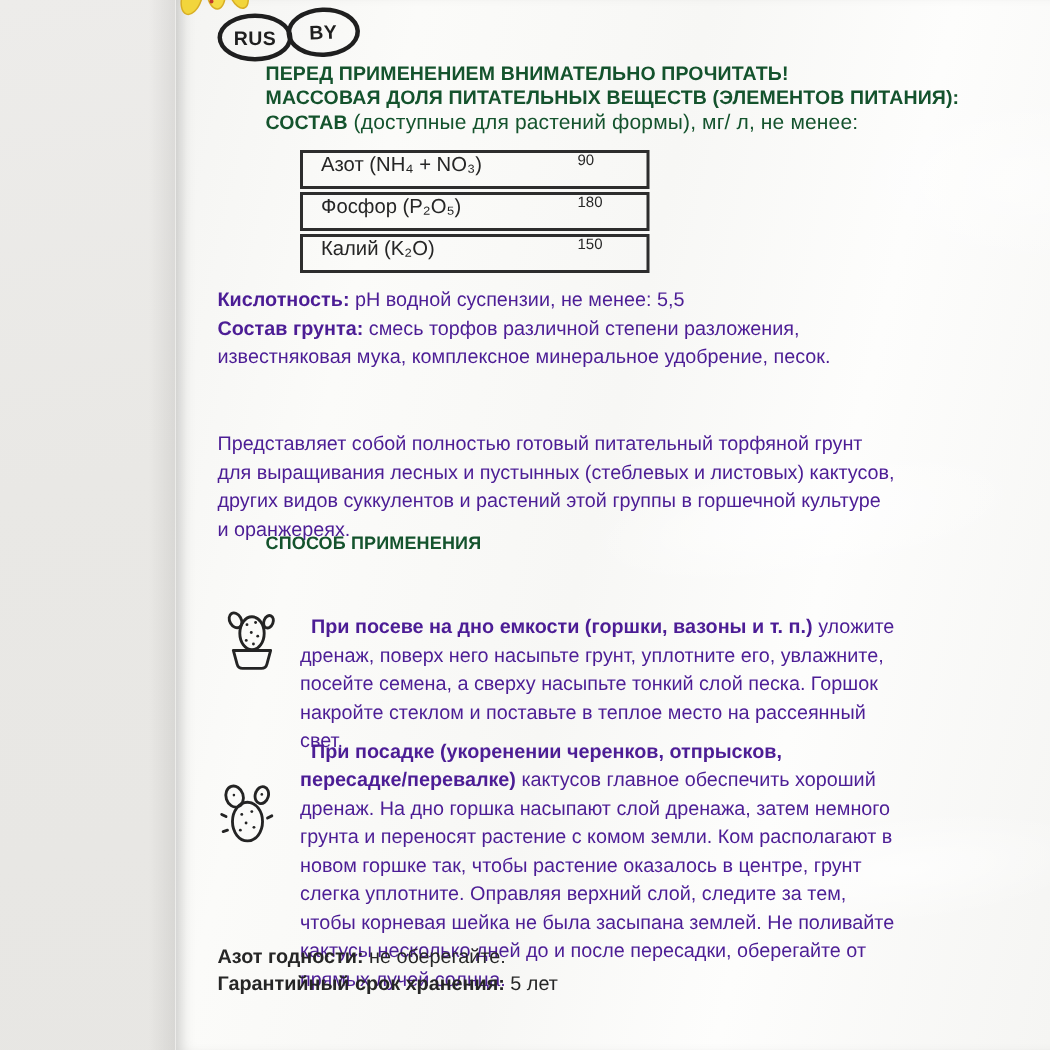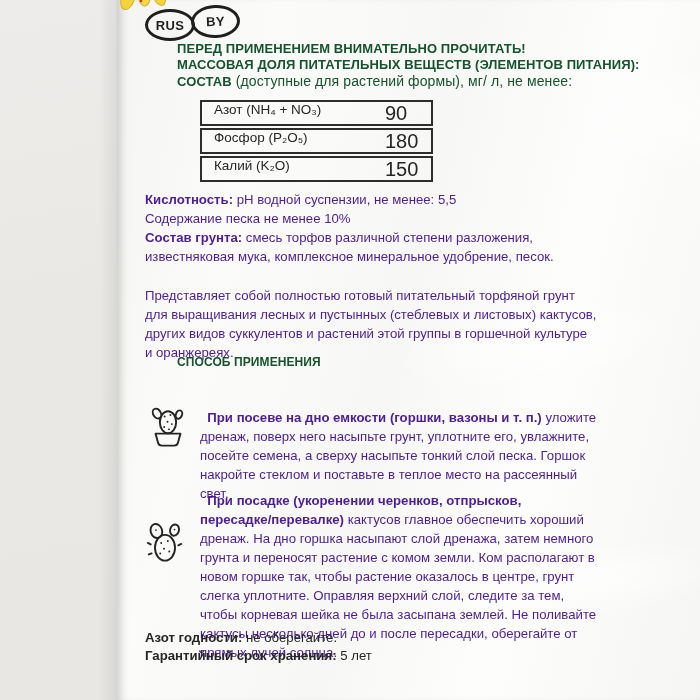--- a/index.html
+++ b/index.html
@@ -31,21 +31,21 @@
     font-weight:bold;font-size:13px;letter-spacing:0.3px;color:#1f1f1f;background:transparent;}
   .badge-rus{left:145px;top:9px;width:44px;height:26px;}
   .badge-by{left:191px;top:5px;width:43px;height:27px;transform:rotate(-2deg);}
 
   .hline{position:absolute;left:145px;font-weight:bold;font-size:13px;letter-spacing:0.1px;color:#14532d;margin-left:32px;}
   .hline .norm{font-weight:normal;font-size:14px}
 
   .trow{position:absolute;left:200px;width:233px;height:26px;
     border:2px solid #2d2d2d;display:flex;padding:0 0 0 12px;box-sizing:border-box;}
   .trow .lbl{font-size:13.5px}
-  .trow .val{position:absolute;left:183px;font-size:20px}
+  .trow .val{position:absolute;left:183px;font-size:10px}
 
   .bodytext{font-size:13.2px;line-height:19px;color:#4c1d95}
   .foot{font-size:13.2px;line-height:17.6px}
   .icon-wrap{position:absolute}
 </style>
 </head>
 <body>
 
 <div class="edge-shadow"></div>
 
@@ -87,21 +87,20 @@
     <span class="val">180</span>
   </div>
   <div class="trow" style="top:156px">
     <span class="lbl">Калий (K₂O)</span>
     <span class="val">150</span>
   </div>
 </div>
 
 <div class="abs bodytext" style="left:145px;top:190px">
   <div><span class="b">Кислотность:</span><span> pH водной суспензии, не менее: 5,5</span></div>
-  <div><span>Содержание песка не менее 10%</span></div>
   <div class="pre"><span class="b">Состав грунта:</span><span> смесь торфов различной степени разложения,
 известняковая мука, комплексное минеральное удобрение, песок.</span></div>
 </div>
 
 <div class="abs bodytext pre" style="left:145px;top:286px">Представляет собой полностью готовый питательный торфяной грунт
 для выращивания лесных и пустынных (стеблевых и листовых) кактусов,
 других видов суккулентов и растений этой группы в горшечной культуре
 и оранжереях.</div>
 
 <div class="hline" style="top:355px;font-size:12px">СПОСОБ ПРИМЕНЕНИЯ</div>

